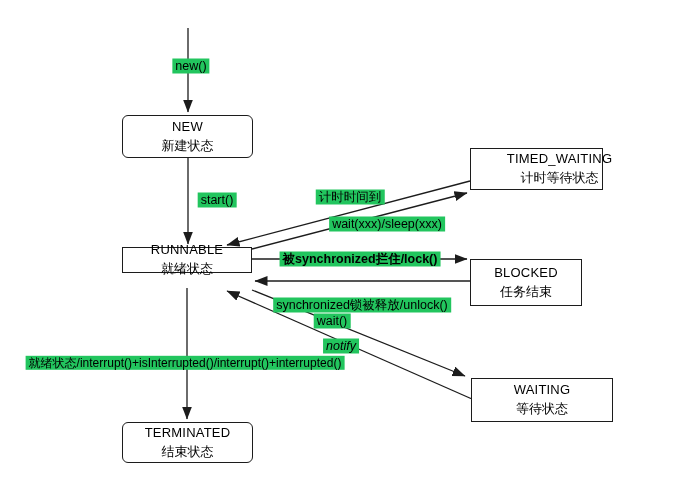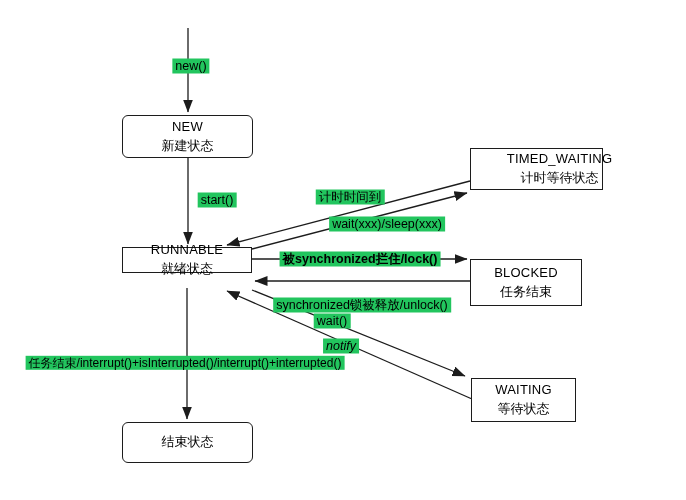--- a/index.html
+++ b/index.html
@@ -83,32 +83,33 @@
   <div class="node" style="left:470px; top:148px; width:133px; height:42px;padding-left:46px;">
     <span class="en">TIMED_WAITING</span>
     <span class="cn">计时等待状态</span>
   </div>
 
   <div class="node" style="left:470px; top:259px; width:112px; height:47px;">
     <span class="en">BLOCKED</span>
     <span class="cn">任务结束</span>
   </div>
 
-  <div class="node" style="left:471px; top:378px; width:105px; height:44px;">
+  <div class="node" style="left:471px; top:378px; width:142px; height:44px;">
     <span class="en">WAITING</span>
     <span class="cn">等待状态</span>
   </div>
 
   <div class="node rounded" style="left:122px; top:422px; width:131px; height:41px;">
+    <span class="en">TERMINATED</span>
     <span class="cn">结束状态</span>
   </div>
 
   <div class="edge-label" style="left:191px; top:66px;">new()</div>
   <div class="edge-label" style="left:189px; top:200px;margin-left:28px;">start()</div>
   <div class="edge-label" style="left:350px; top:197px;">计时时间到</div>
   <div class="edge-label" style="left:387px; top:224px;">wait(xxx)/sleep(xxx)</div>
   <div class="edge-label" style="left:360px; top:259px;font-weight:bold;">被synchronized拦住/lock()</div>
   <div class="edge-label" style="left:362px; top:281px;margin-top:24px;">synchronized锁被释放/unlock()</div>
   <div class="edge-label" style="left:332px; top:321px;">wait()</div>
   <div class="edge-label" style="left:341px; top:346px;font-style:italic;">notify</div>
-  <div class="edge-label" style="left:185px; top:363px; font-size:12px;">任务结束/interrupt()+isInterrupted()/interrupt()+interrupted()</div>
+  <div class="edge-label" style="left:185px; top:363px; font-size:12px;">就绪状态/interrupt()+isInterrupted()/interrupt()+interrupted()</div>
 
 </div>
 
 </body></html>

